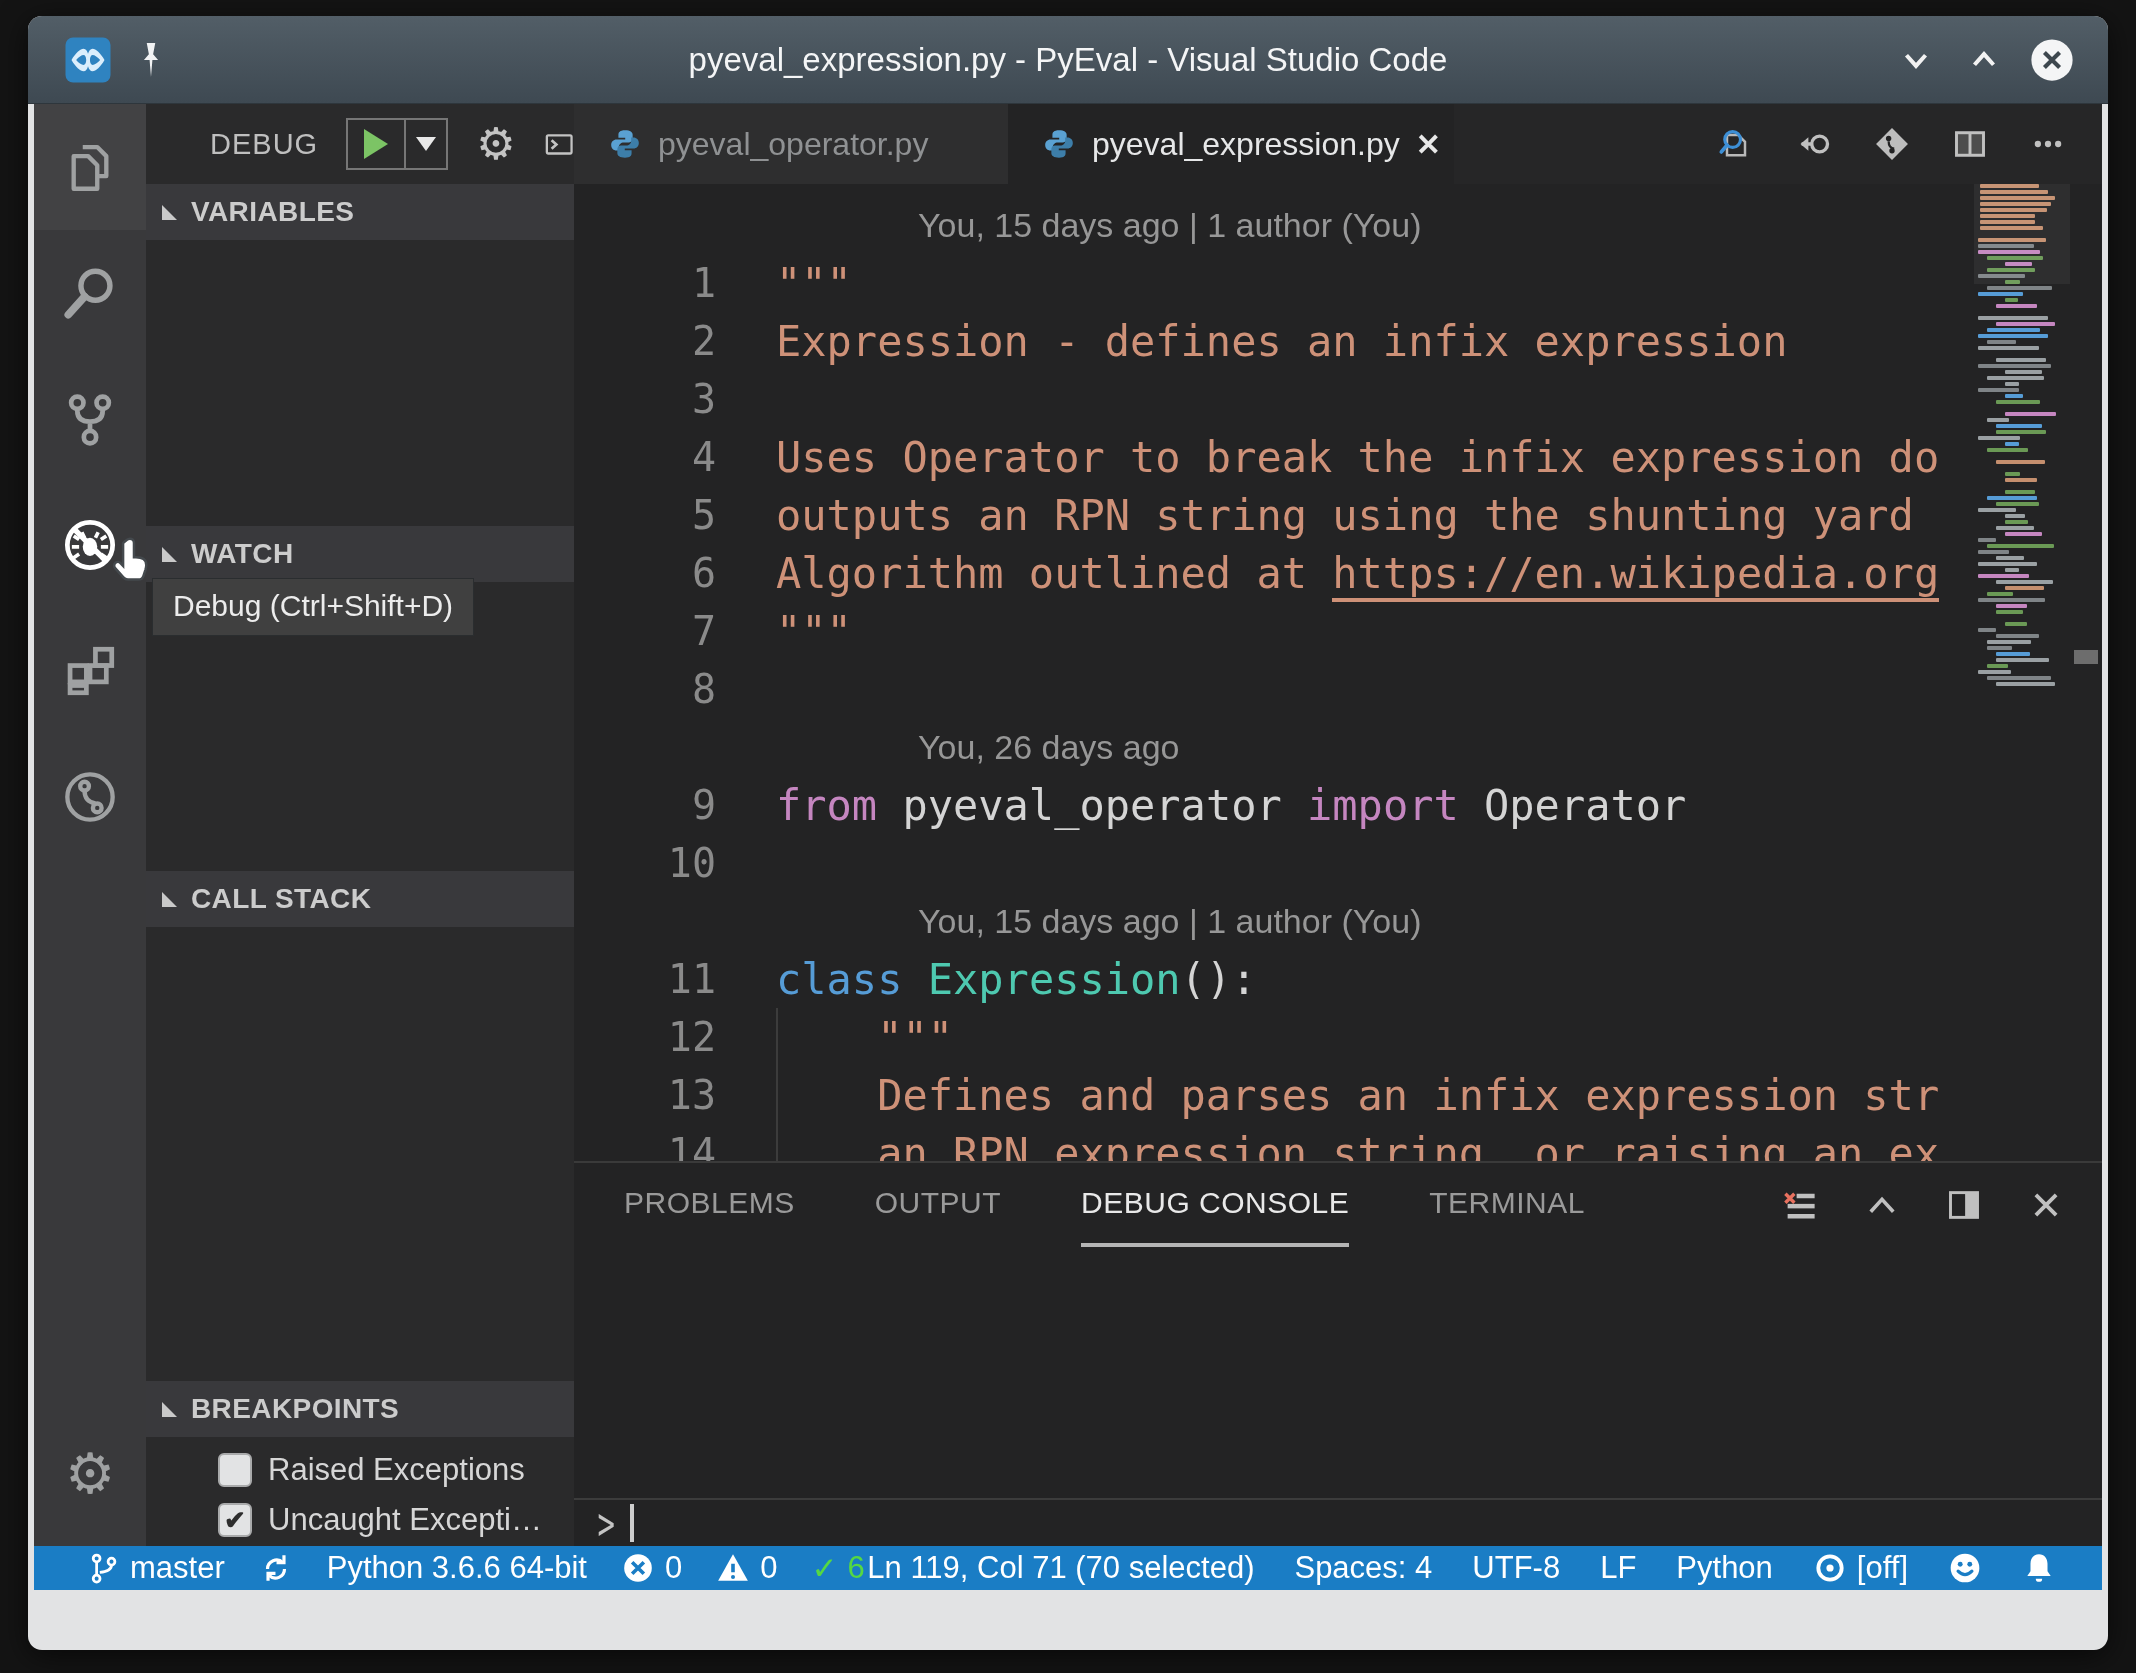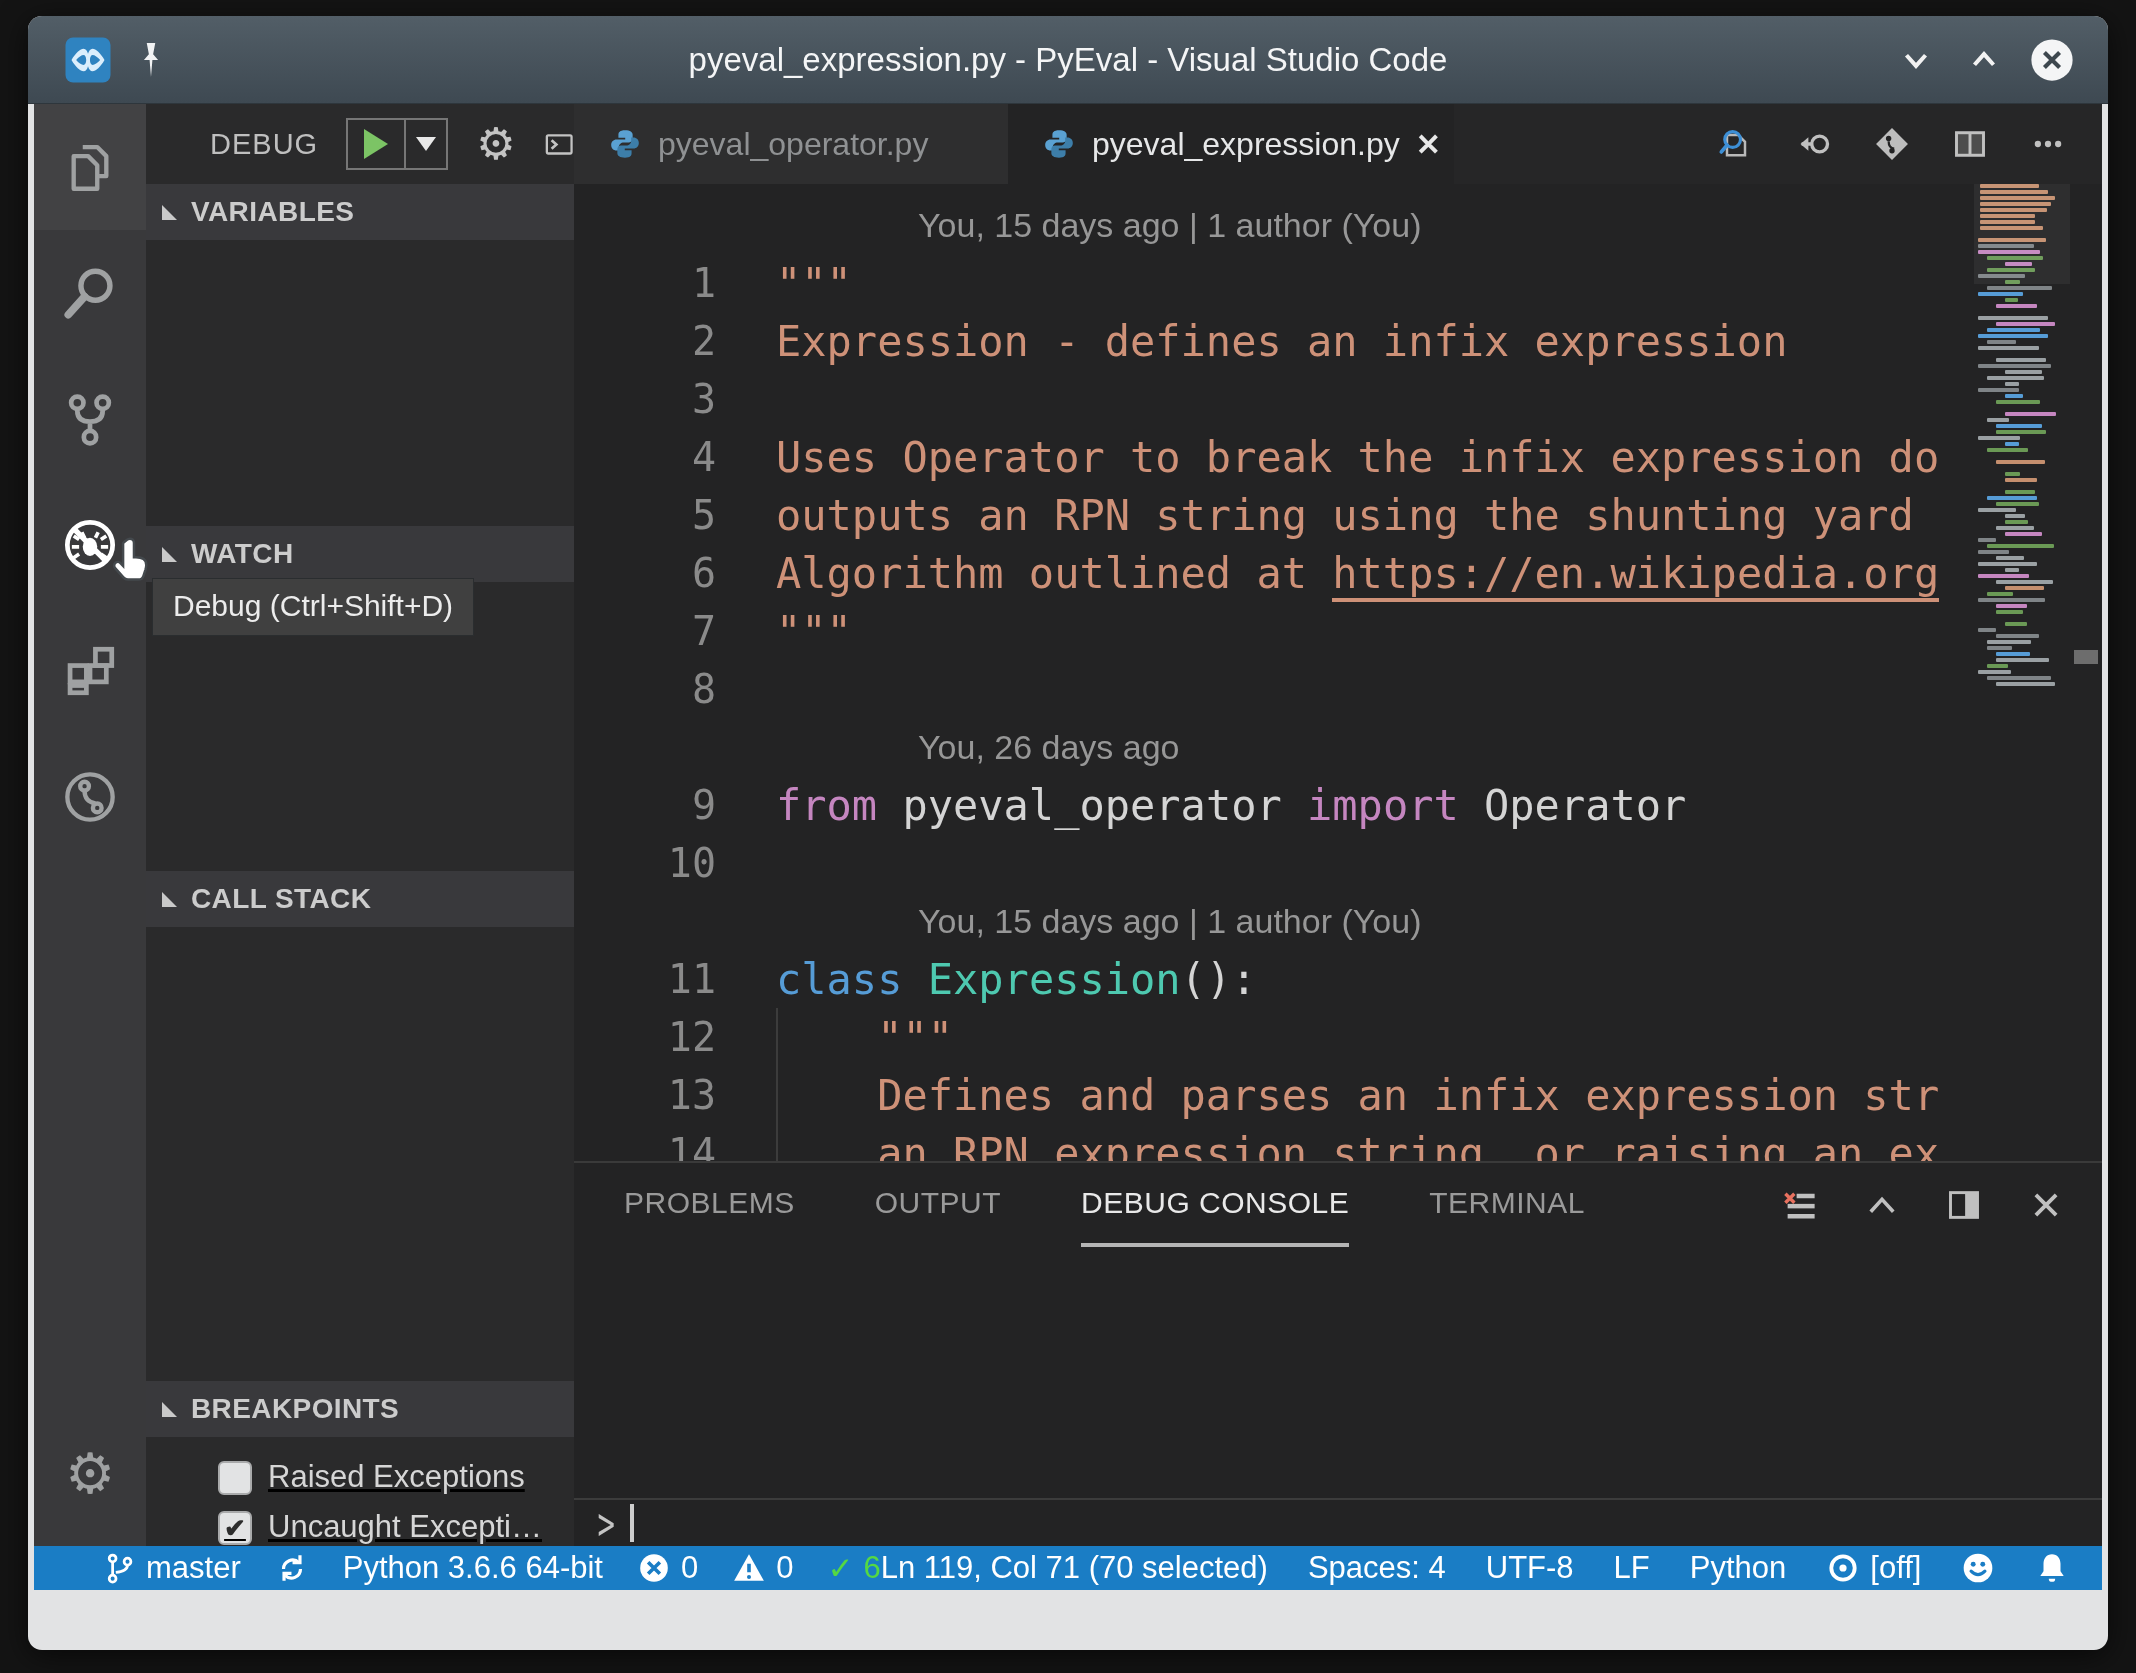--- a/index.html
+++ b/index.html
@@ -42,21 +42,21 @@
   .play-btn { width:58px; height:100%; display:flex; align-items:center; justify-content:center; border-right:2px solid #767676; }
   .play-tri { width:0; height:0; border-left:24px solid #7cc465; border-top:15px solid transparent; border-bottom:15px solid transparent; }
   .cfg-btn { width:40px; height:100%; display:flex; align-items:center; justify-content:center; }
   .cfg-tri { width:0; height:0; border-top:14px solid #e8e8e8; border-left:10px solid transparent; border-right:10px solid transparent; }
   .dbg-gear { font-size:44px; color:#c3c3c3; font-family:"DejaVu Sans", sans-serif; line-height:1; }
   .sec-hdr { height:56px; background:#39393c; display:flex; align-items:center; padding-left:16px; gap:14px; flex:none; }
   .twistie { width:0; height:0; border-bottom:15px solid #c9c9c9; border-right:15px solid transparent; }
   .sec-label { color:#cccccc; font-weight:bold; font-size:28px; letter-spacing:.4px; }
   .sec-body { flex:none; }
   .bp-rows { flex:1; padding-top:8px; }
-  .bp-row { height:50px; display:flex; align-items:flex-end; padding-left:72px; gap:16px;text-decoration:underline; }
+  .bp-row { height:50px; display:flex; align-items:center; padding-left:72px; gap:16px; }
   .cb { width:34px; height:34px; border-radius:6px; background:#e2e3e4; border:2px solid #a9aaab; display:flex; align-items:center; justify-content:center; font-size:26px; color:#2d2d2d; font-weight:bold; }
   .cb.checked::after { content:"✔"; }
   .bp-label { color:#d6d6d6; font-size:31px; white-space:nowrap; overflow:hidden; }
 
   
   .tooltip { position:absolute; left:118px; top:474px; z-index:30; background:#404040; border:1px solid #2a2d2f;
              color:#ececec; font-size:30px; padding:10px 20px 12px; white-space:nowrap; }
   .cursor-hand { position:absolute; left:76px; top:430px; z-index:31; width:52px; height:56px; }
 
   
@@ -97,21 +97,21 @@
   .ptab.active { color:#e9e9e9; border-bottom:4px solid #b5b5b5; }
   .panel-icons { margin-left:auto; display:flex; align-items:center; gap:46px; margin-right:38px; }
   .pni { width:36px; height:36px; }
   .panelbody { flex:1; }
   .inputrow { height:48px; border-top:2px solid #3c3c3c; display:flex; align-items:center; padding-left:22px; flex:none; }
   .prompt { font-family:"DejaVu Sans Mono", monospace; font-size:34px; color:#c4c4c4; transform:scale(.85,1.3); }
   .caret { width:4px; height:38px; background:#cdcdcd; margin-left:14px; }
 
   
   .statusbar { margin:0 6px; height:44px; background:var(--c-status); display:flex; align-items:center; color:#ffffff; font-size:31px; }
-  .sb-left { display:flex; align-items:center; gap:34px; padding-left:68px; }
+  .sb-left { display:flex; align-items:center; gap:34px; padding-left:52px; }
   .sb-right { margin-left:auto; display:flex; align-items:center; gap:40px; padding-right:46px; }
   .sb-item { display:flex; align-items:center; gap:10px; white-space:nowrap; }
   .sb-green { color:var(--c-green); }
   .sbi { width:34px; height:34px; }
 </style>
 </head>
 <body>
 
 <div class="stage">
 <div class="window">

